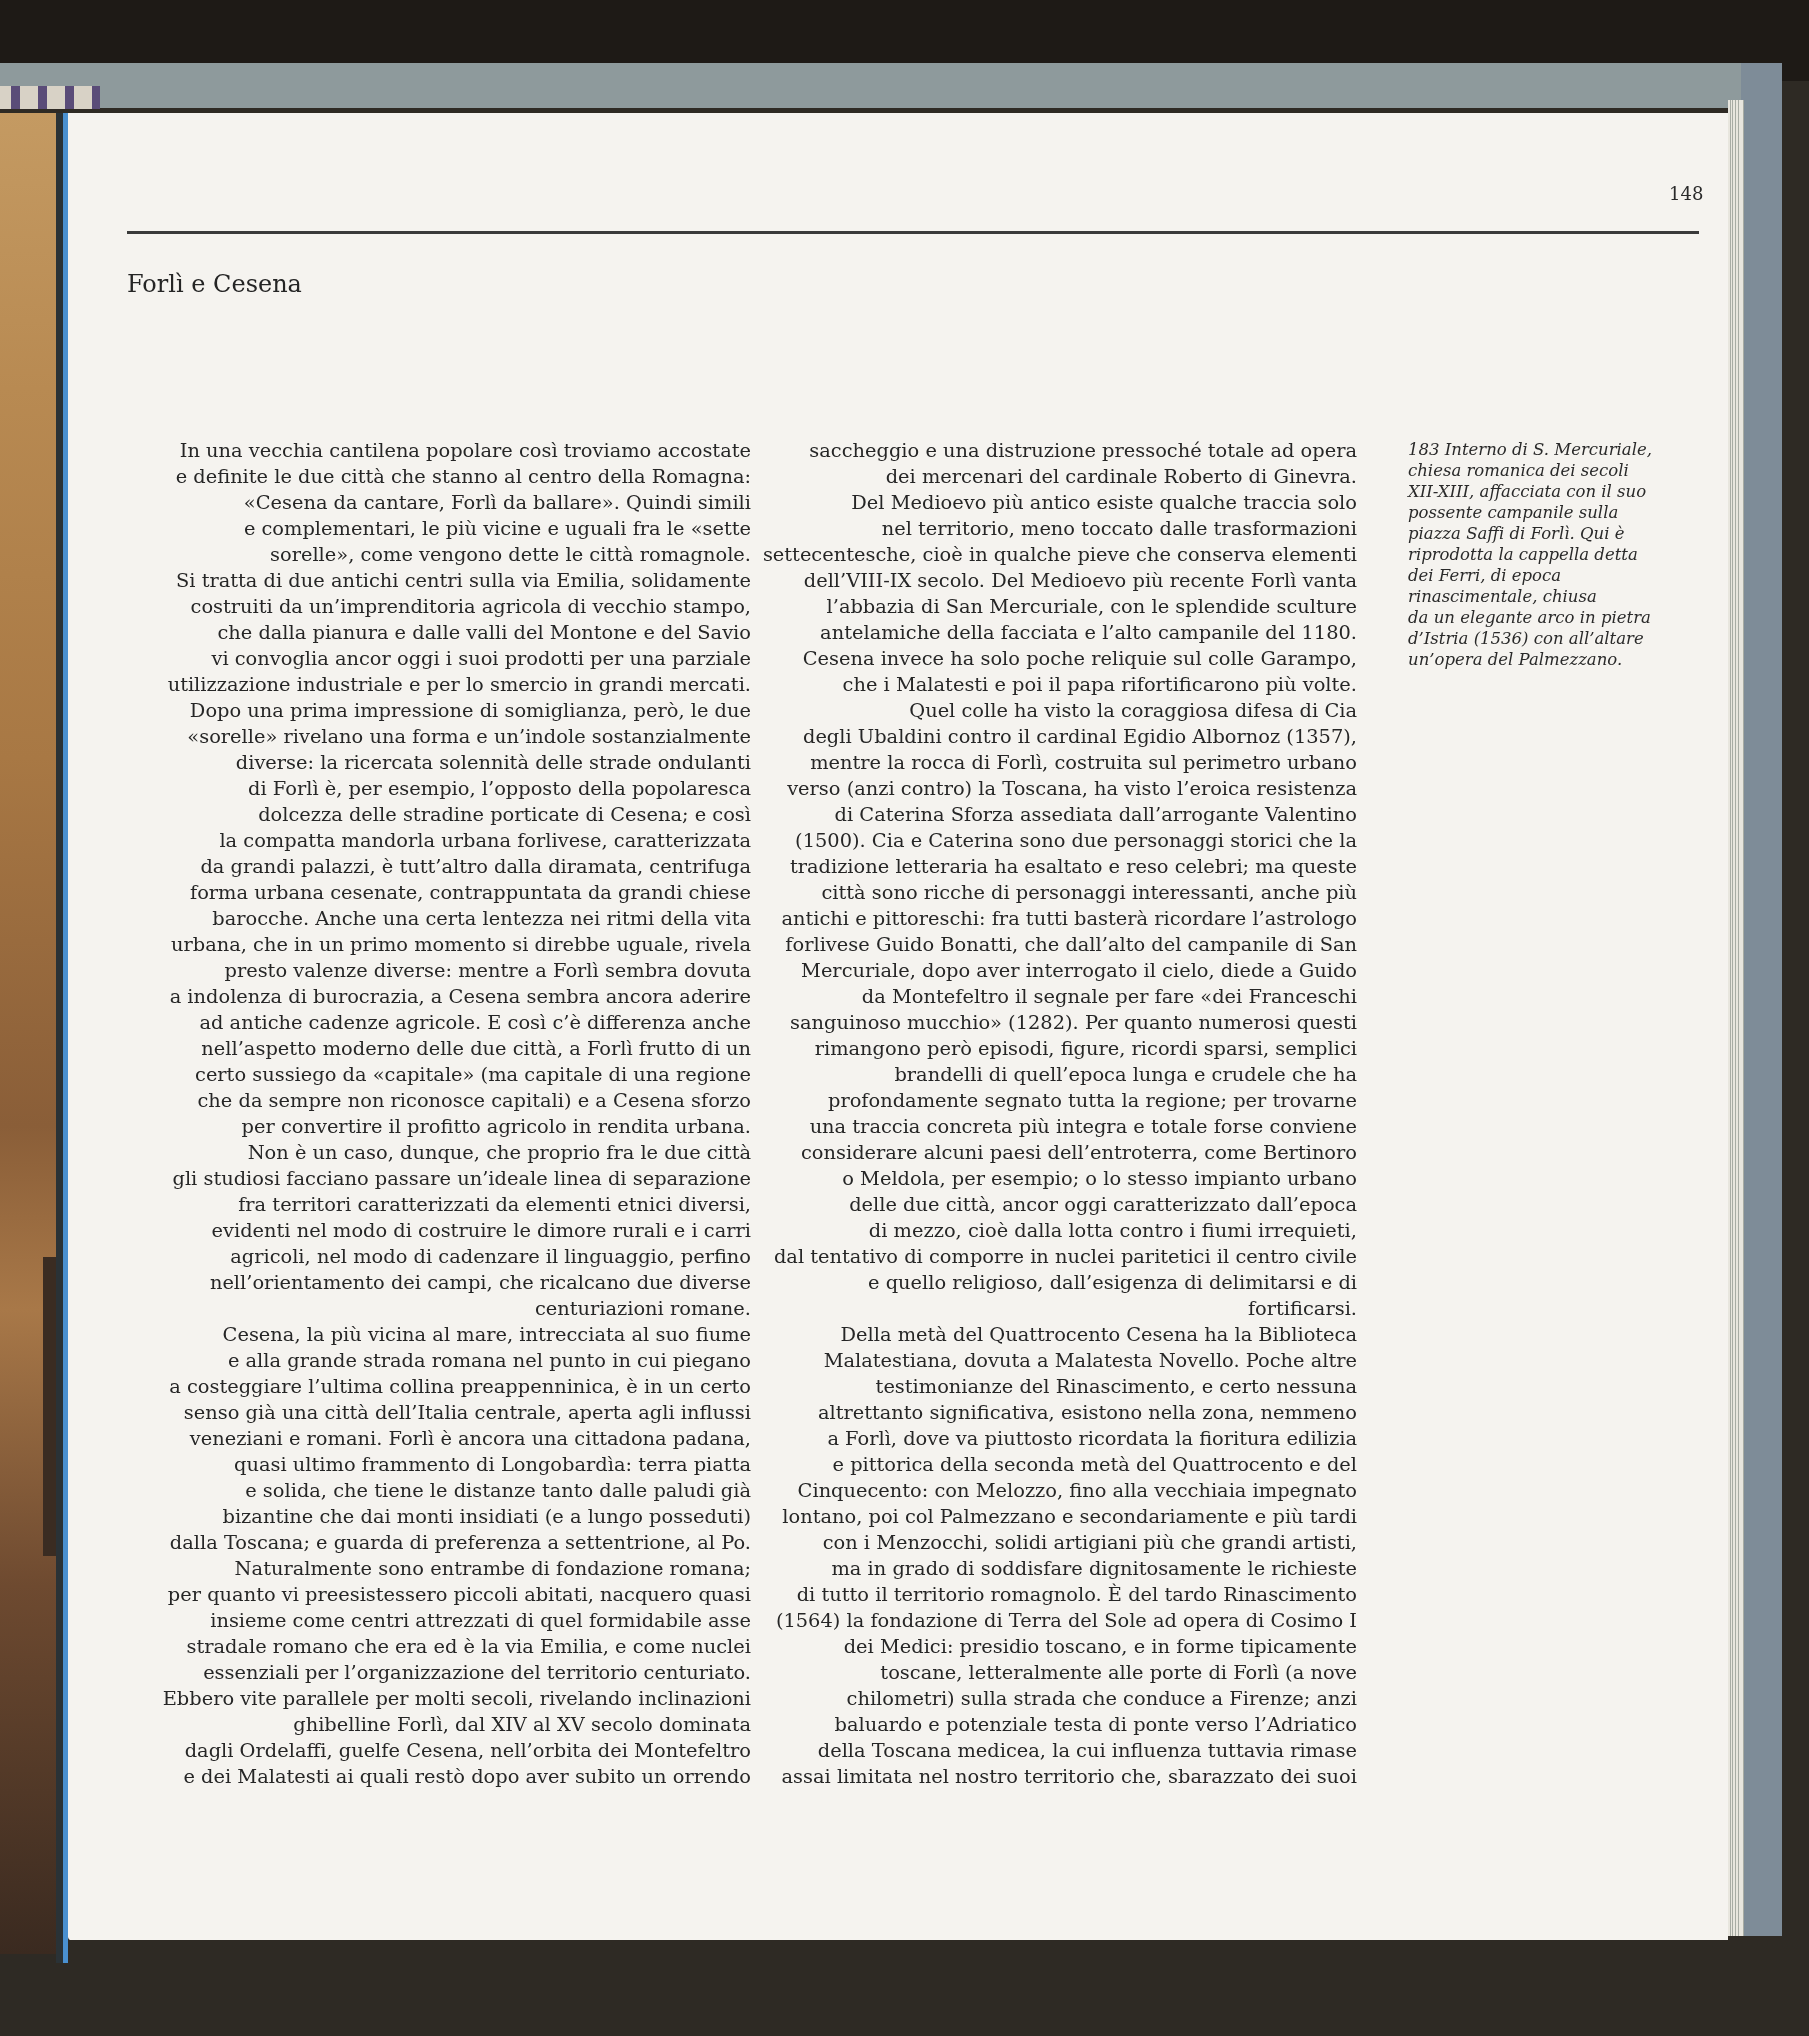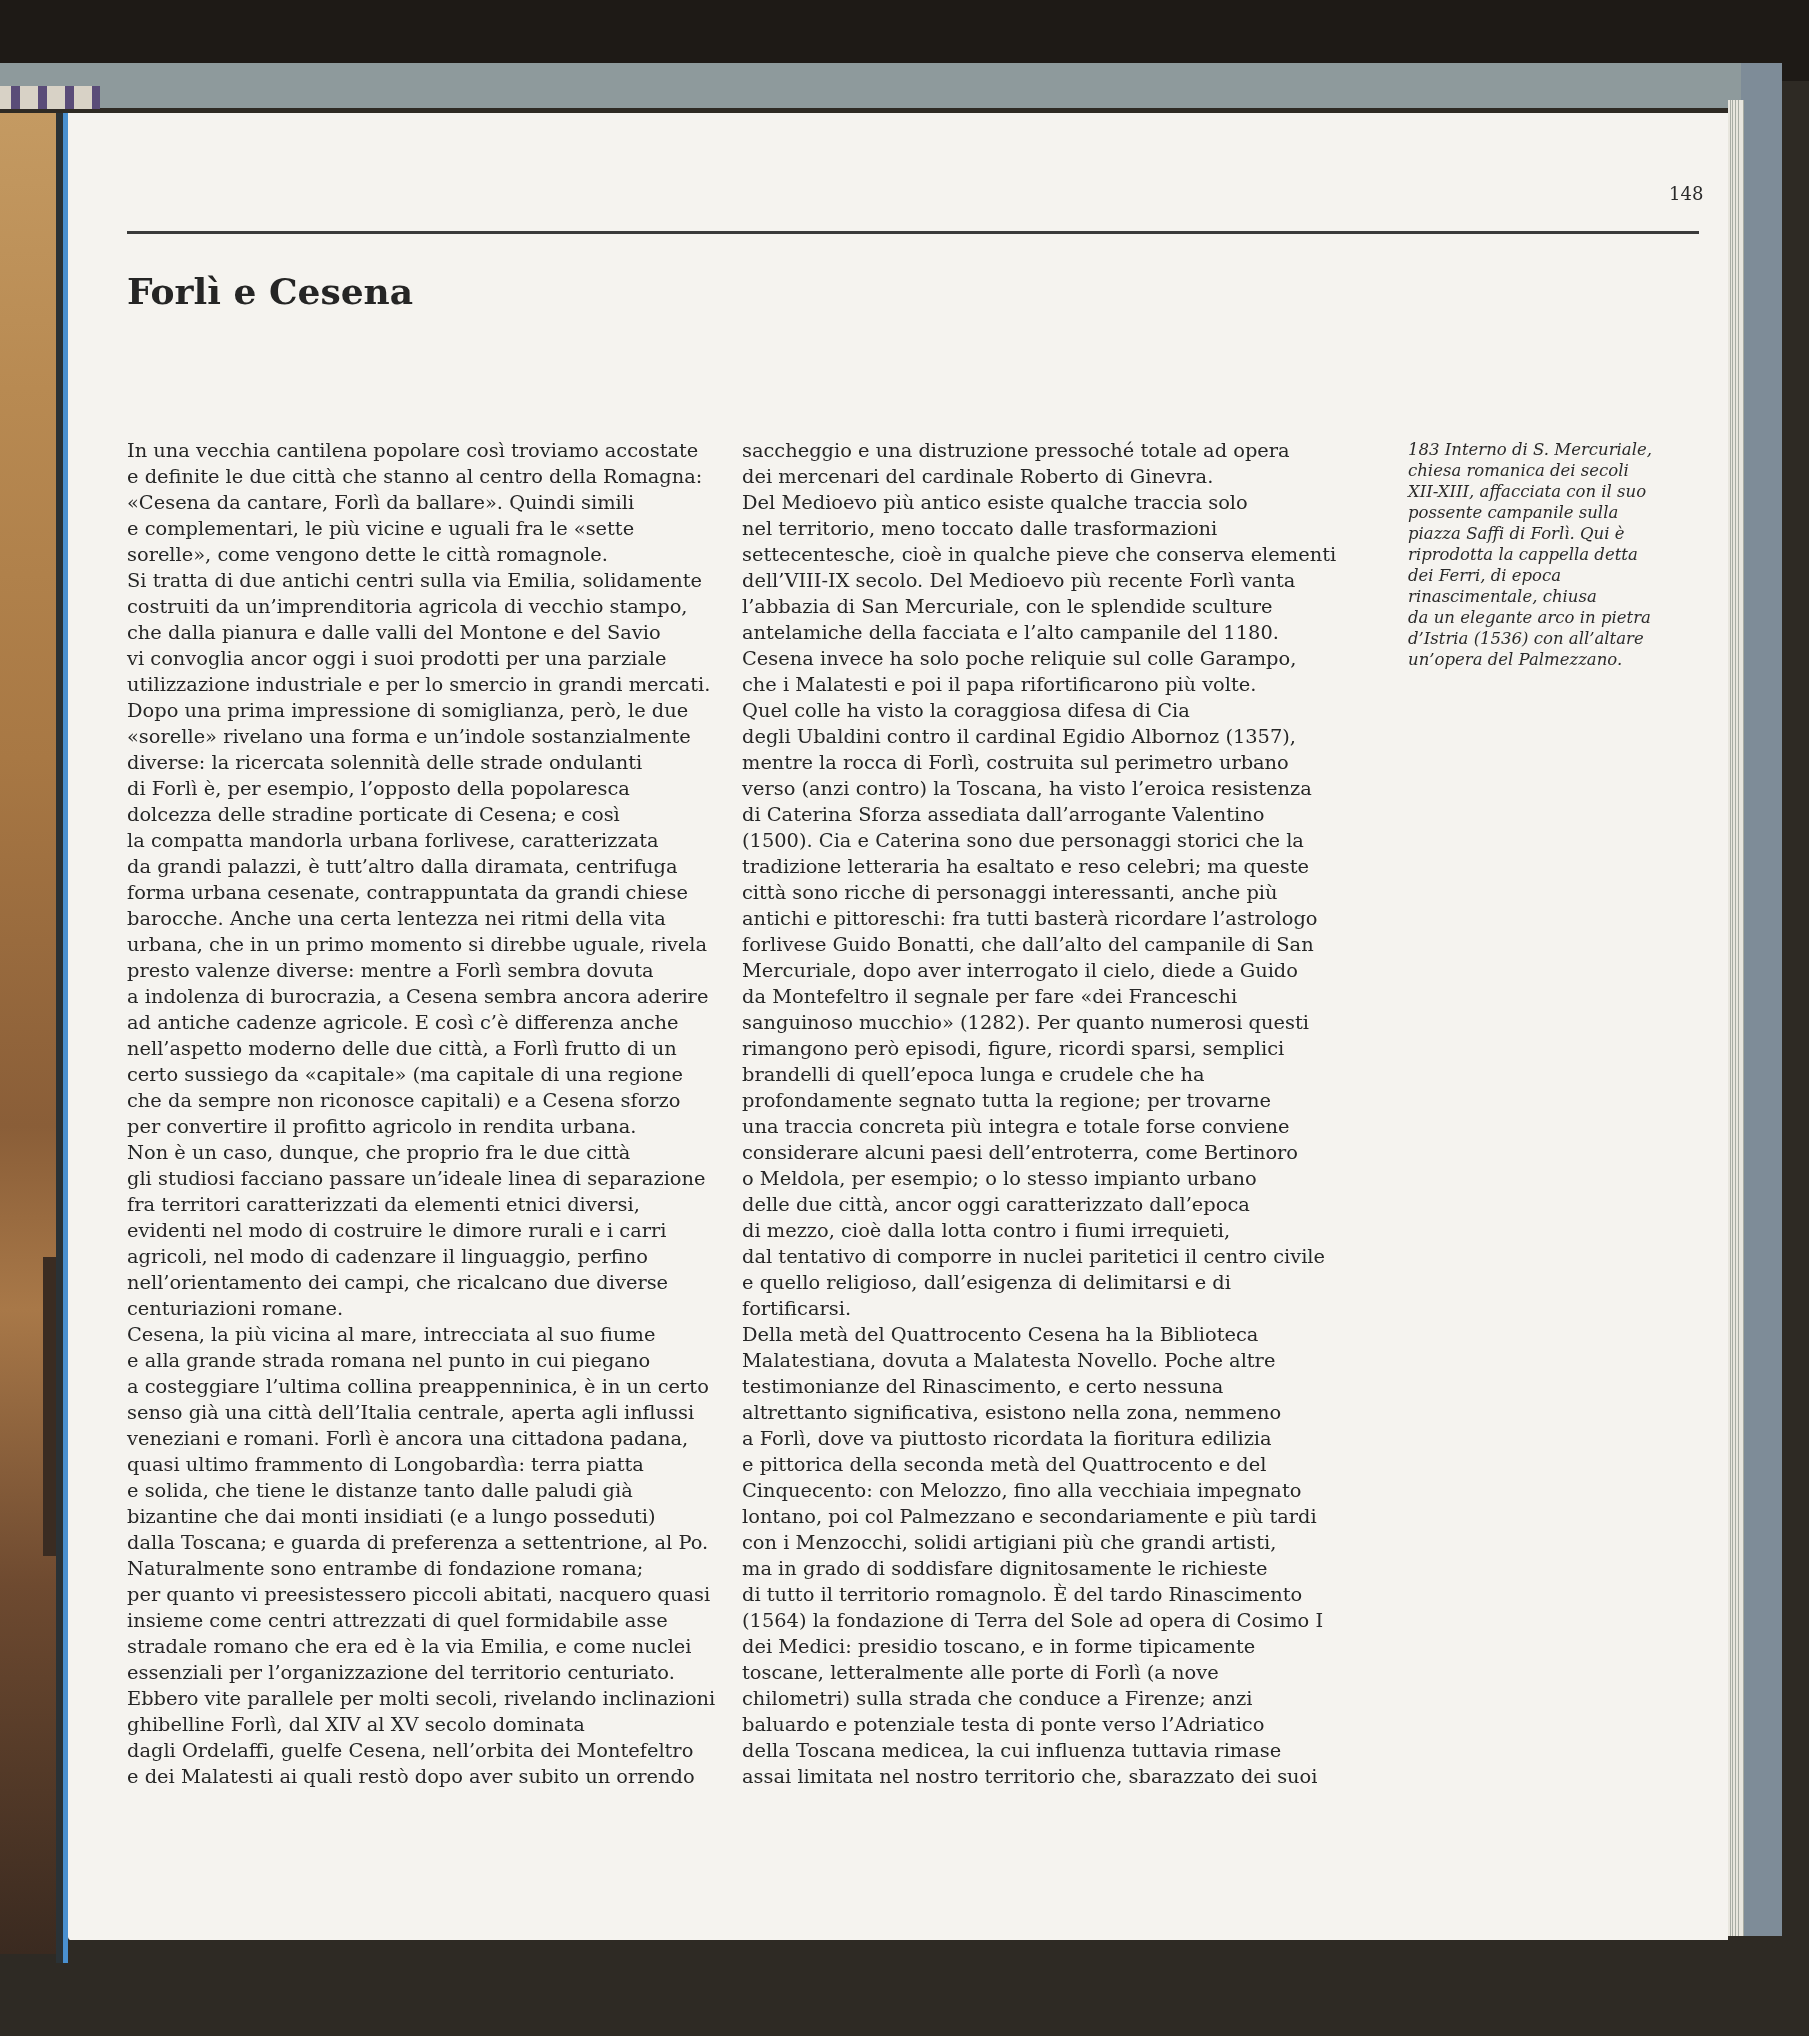--- a/index.html
+++ b/index.html
@@ -23,24 +23,24 @@
     .cover-right { position: absolute; left: 1741px; top: 63px; width: 41px; height: 1873px; background: #7e8c98; }
     .page-edges { position: absolute; left: 1728px; top: 100px; width: 16.3px; height: 1836px;
       background: repeating-linear-gradient(90deg, #e8e6de 0 1.8px, #a8aca4 1.8px 2.7px); }
     .page {
       position: absolute; left: 68px; top: 113px; width: 1660px; height: 1827px;
       background: #f5f3ef;
       border-bottom-left-radius: 3.6px;
     }
     .page-number { position: absolute; left: 1669px; top: 183px; font-size: 18px; color: #2a2a2a; }
     .top-rule { position: absolute; left: 127px; top: 231px; width: 1572px; height: 2.7px; background: #3a3a3a; }
-    .title { position: absolute; left: 127px; top: 270px; font-size: 36px; font-weight: bold; color: #252525; margin: 0; }
+    .title { position: absolute; left: 127px; top: 270px; font-size: 24px; font-weight: normal; color: #252525; margin: 0; }
     .col {
       position: absolute; top: 438px; font-size: 19.4px; line-height: 26px; color: #262626;
-      white-space: pre; margin: 0;
+      white-space: pre; margin: 0; text-align: right;
     }
     .col1 { left: 127px; width: 624px; }
     .col2 { left: 742px; width: 615px; }
     .col p, .col span { display: block; margin: 0; }
     .caption {
       position: absolute; left: 1408px; top: 439px; width: 289px;
       font-size: 16.5px; line-height: 21px; font-style: italic; color: #2a2a2a;
       white-space: pre; margin: 0;
     }
     .caption span { display: block; }

